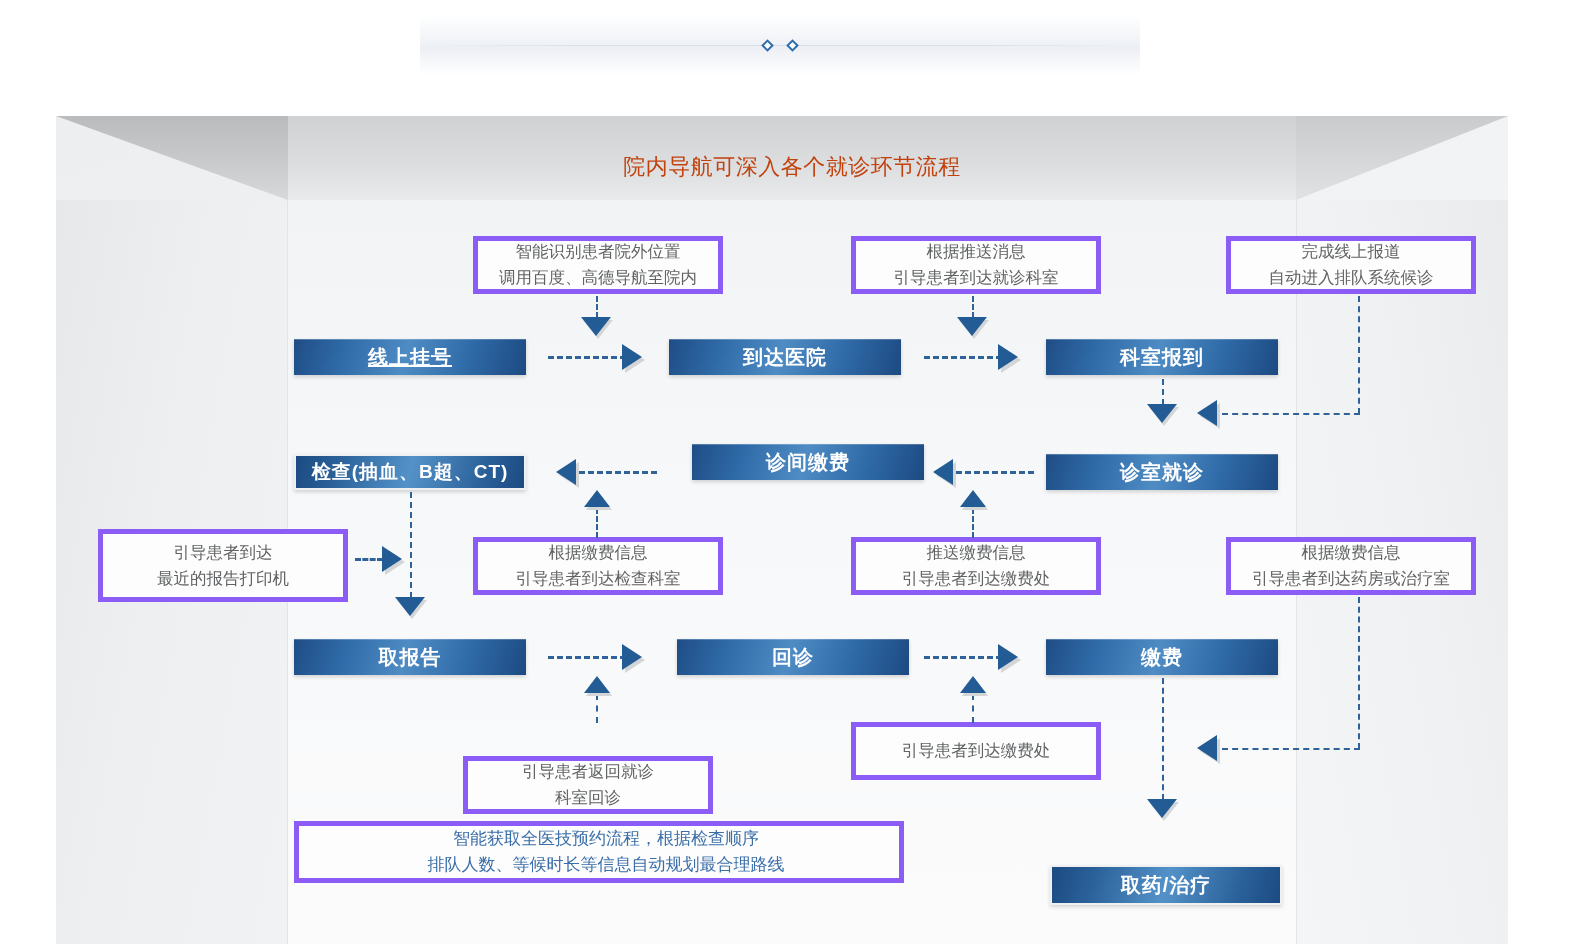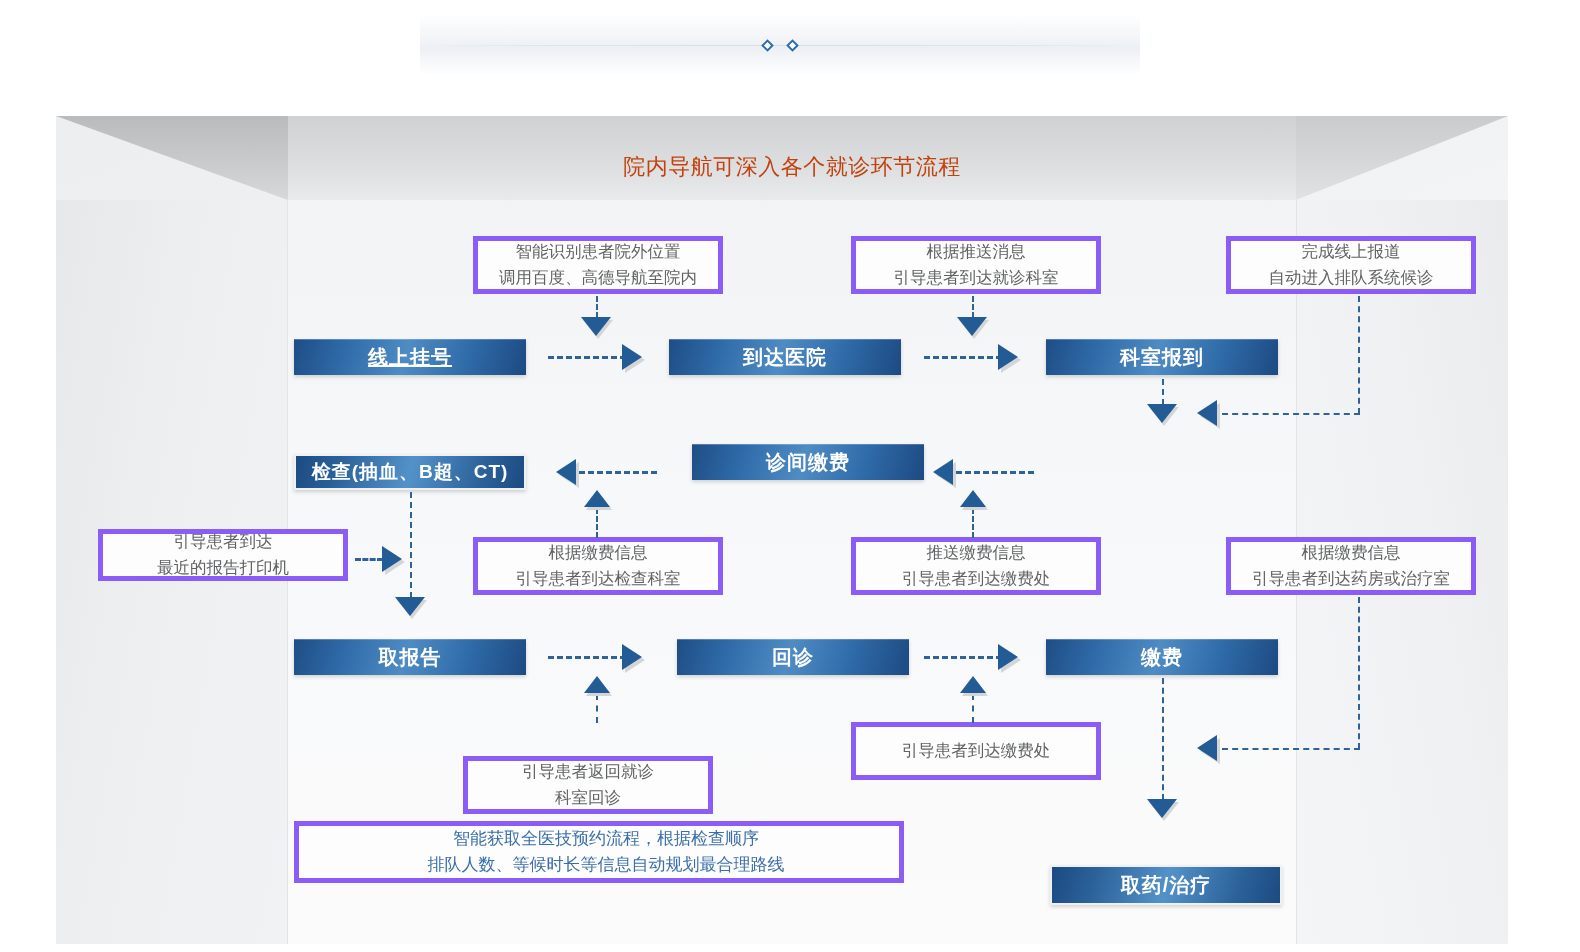--- a/index.html
+++ b/index.html
@@ -198,30 +198,31 @@
   <div class="hdash" style="left:924px; top:356px; width:78px;"></div>
   <div class="arw arw-r-ghost" style="left:1001px; top:347px;"></div>
   <div class="arw arw-r" style="left:998px; top:344px;"></div>
 
   <div class="vdash thin" style="left:1162px; top:379px; height:26px;"></div>
   <div class="arw arw-d-ghost" style="left:1149px; top:407px;"></div>
   <div class="arw arw-d" style="left:1147px; top:404px;"></div>
 
   <div class="pbox alt" style="left:294px; top:454px; width:232px; font-size:19px;">检查(抽血、B超、CT)</div>
   <div class="pbox" style="left:669px; top:444px; width:232px;margin-left:23px;">诊间缴费</div>
+  <div class="pbox" style="left:1046px; top:454px; width:232px;">诊室就诊</div>
 
   <div class="hdash" style="left:579px; top:471px; width:78px;"></div>
   <div class="arw arw-l-ghost" style="left:559px; top:462px;"></div>
   <div class="arw arw-l" style="left:556px; top:459px;"></div>
 
   <div class="hdash" style="left:956px; top:471px; width:78px;"></div>
   <div class="arw arw-l-ghost" style="left:936px; top:462px;"></div>
   <div class="arw arw-l" style="left:933px; top:459px;"></div>
 
-  <div class="note" style="left:98px; top:529px; width:250px; height:52px;">
+  <div class="note" style="left:98px; top:529px; width:250px; height:73px;">
     <span>引导患者到达</span>
     <span>最近的报告打印机</span>
   </div>
   <div class="hdash" style="left:355px; top:558px; width:28px;"></div>
   <div class="arw arw-r-ghost" style="left:385px; top:549px;"></div>
   <div class="arw arw-r" style="left:382px; top:546px;"></div>
 
   <div class="note" style="left:473px; top:537px; width:250px; height:58px;">
     <span>根据缴费信息</span>
     <span>引导患者到达检查科室</span>

